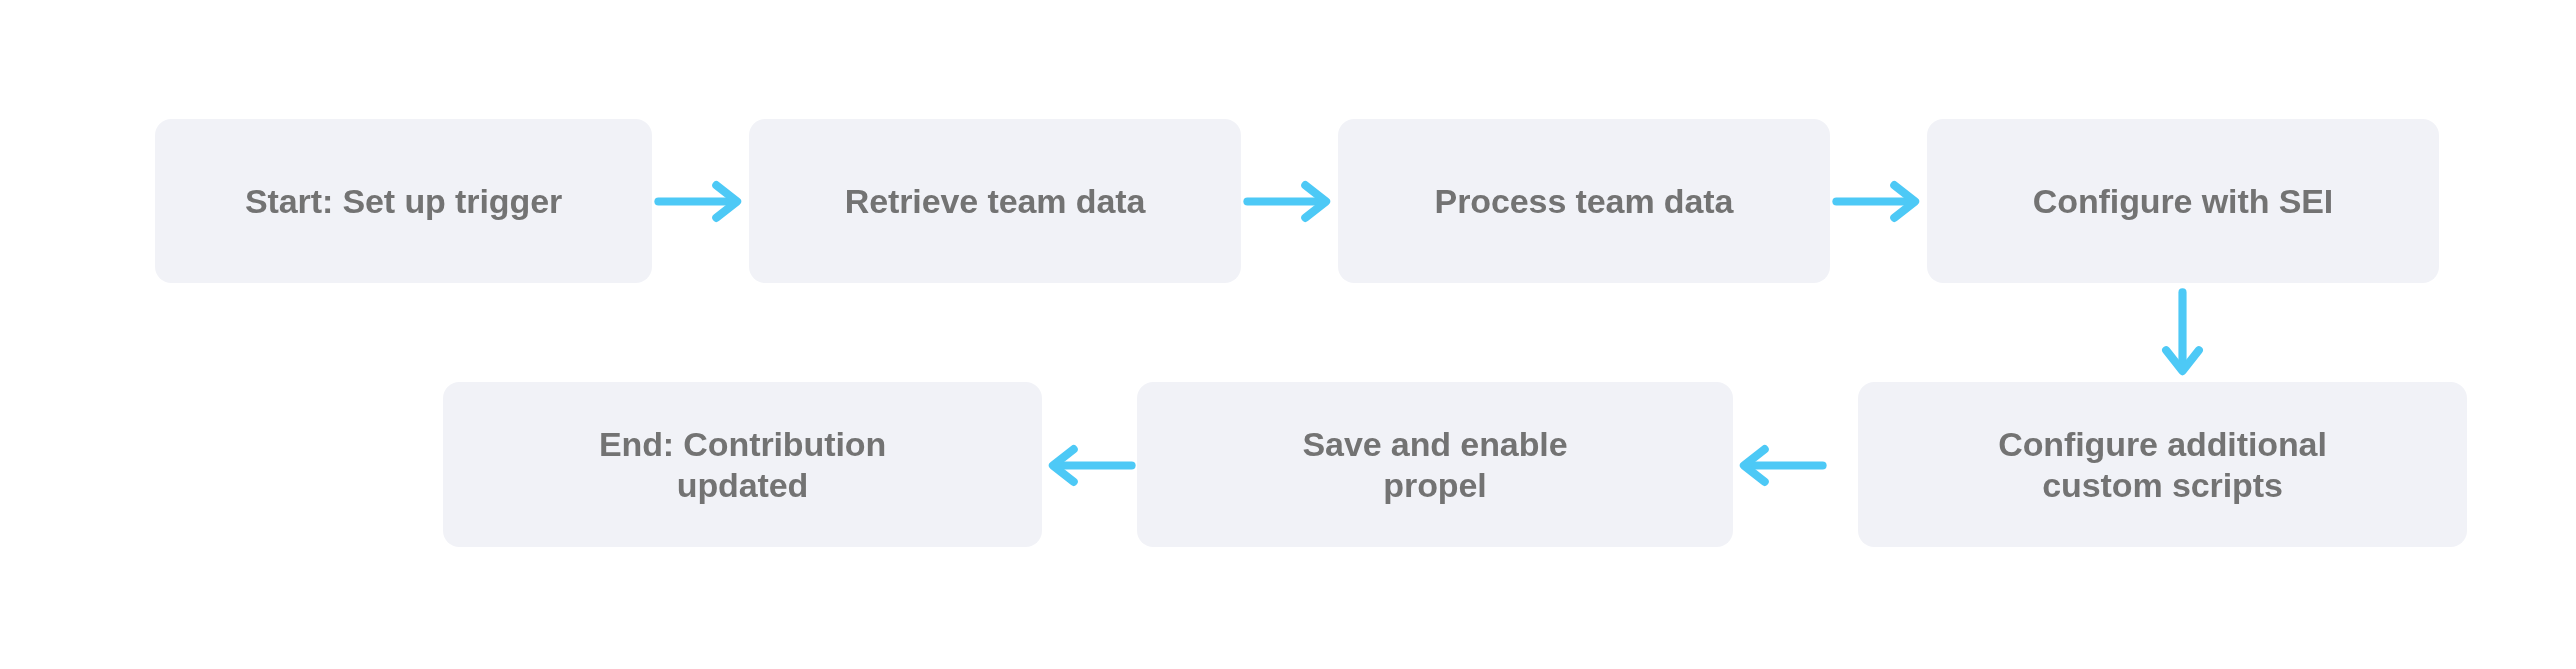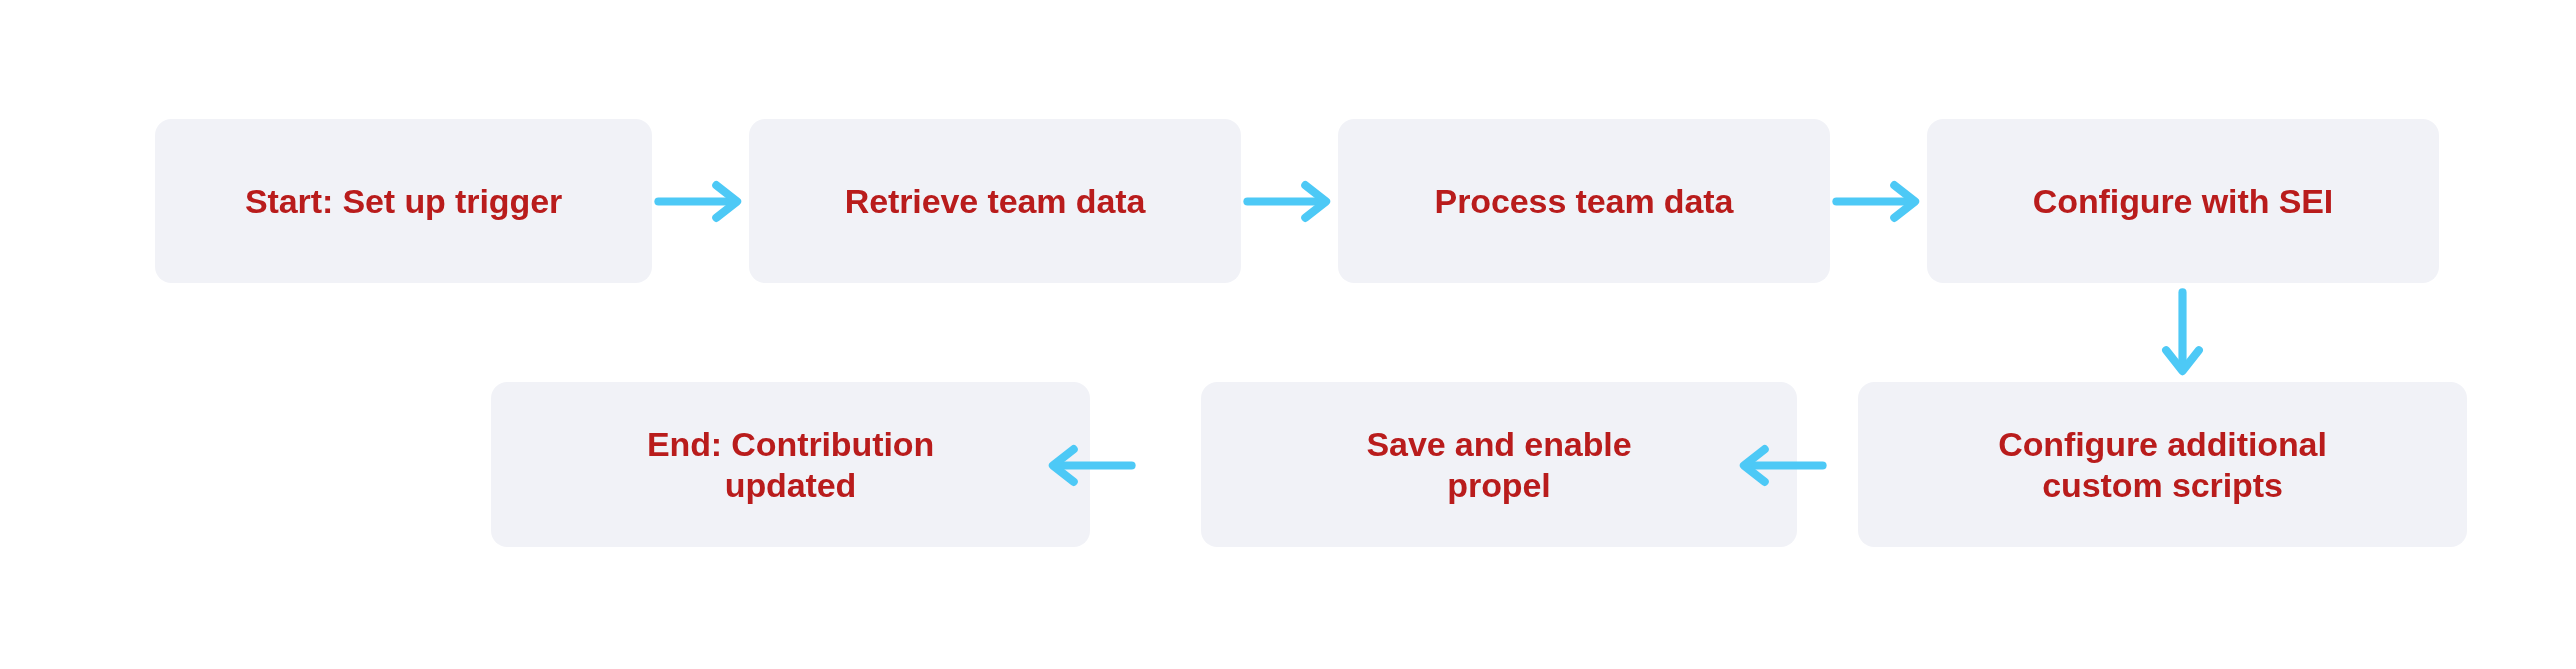--- a/index.html
+++ b/index.html
@@ -30,36 +30,36 @@
     display: flex;
     align-items: center;
     justify-content: center;
     text-align: center;
     padding: 7.5px 19.4px;
   }
 
   .node-label {
     font-size: 34px;
     font-weight: 700;
-    color: #b91c1c;
+    color: #737373;
     line-height: 1.18;
     letter-spacing: -0.1px;
     white-space: pre-line;
   }
 
   
   .node-n1 { left: 155px;  top: 119px; width: 497px; height: 164px; }
   .node-n2 { left: 749px; top: 119px; width: 492px; height: 164px; }
   .node-n3 { left: 1338px; top: 119px; width: 492px; height: 164px; }
   .node-n4 { left: 1927px; top: 119px; width: 512px; height: 164px; }
 
   
   .node-n5 { left: 1830px; top: 382px; width: 609px; height: 165px; margin-left: 28px; }
-  .node-n6 { left: 1201px; top: 382px; width: 596px; height: 165px; }
-  .node-n7 { left: 443px;  top: 382px; width: 599px; height: 165px; margin-left: 48px; }
+  .node-n6 { left: 1137px; top: 382px; width: 596px; height: 165px; }
+  .node-n7 { left: 443px;  top: 382px; width: 599px; height: 165px; }
 
   .edge {
     position: absolute;
     overflow: visible;
   }
   .edge svg { display: block; overflow: visible; }
 
   
   .edge-e1 { left: 654px;  top: 179px; width: 92px; height: 45px; }
   .edge-e2 { left: 1243px; top: 179px; width: 92px; height: 45px; }

